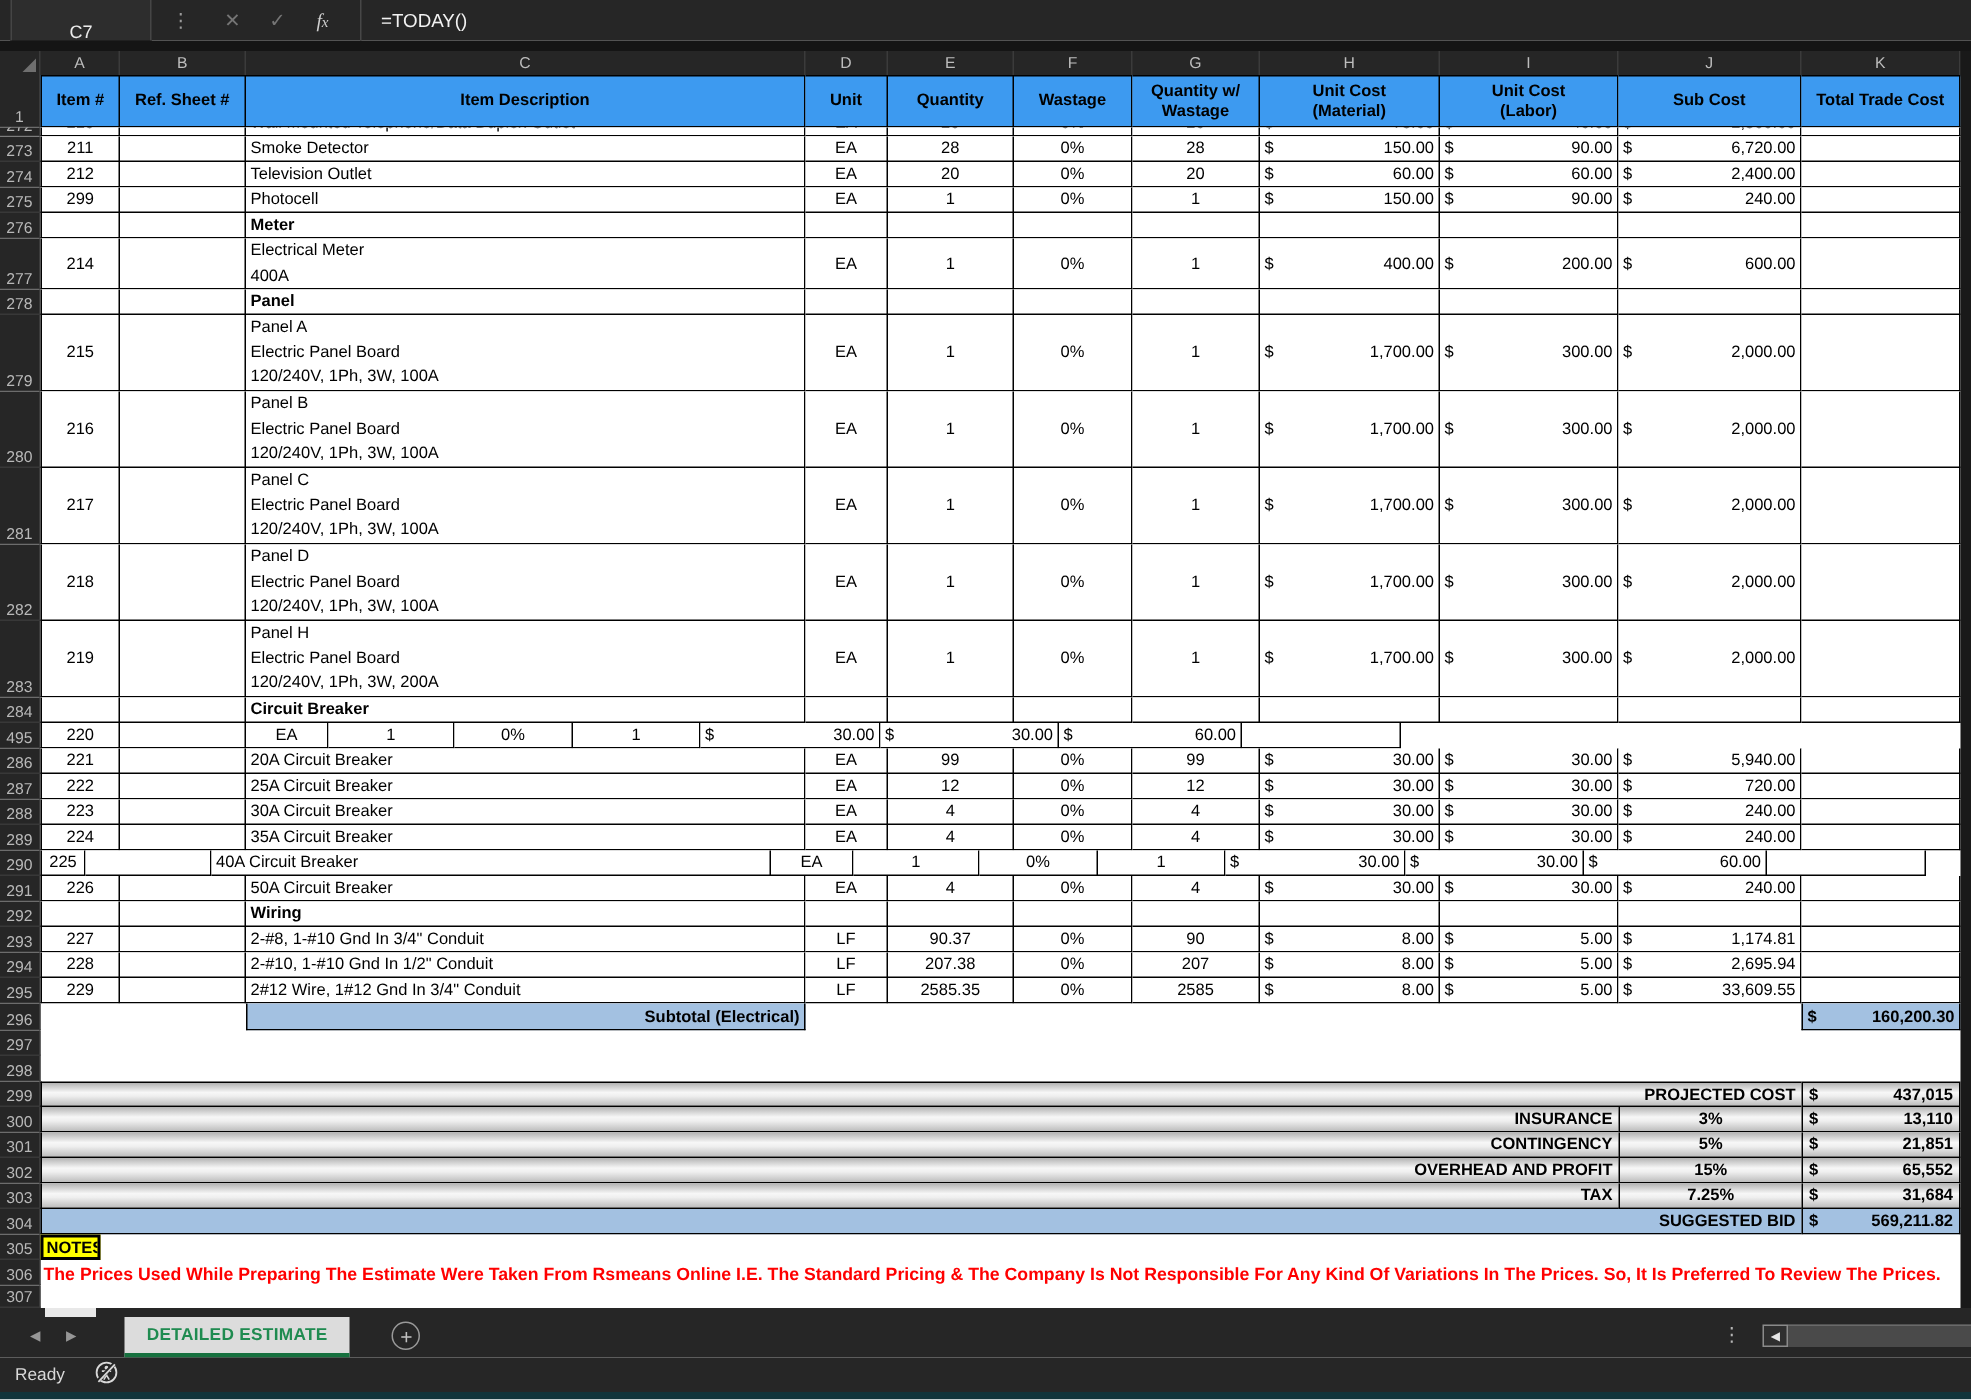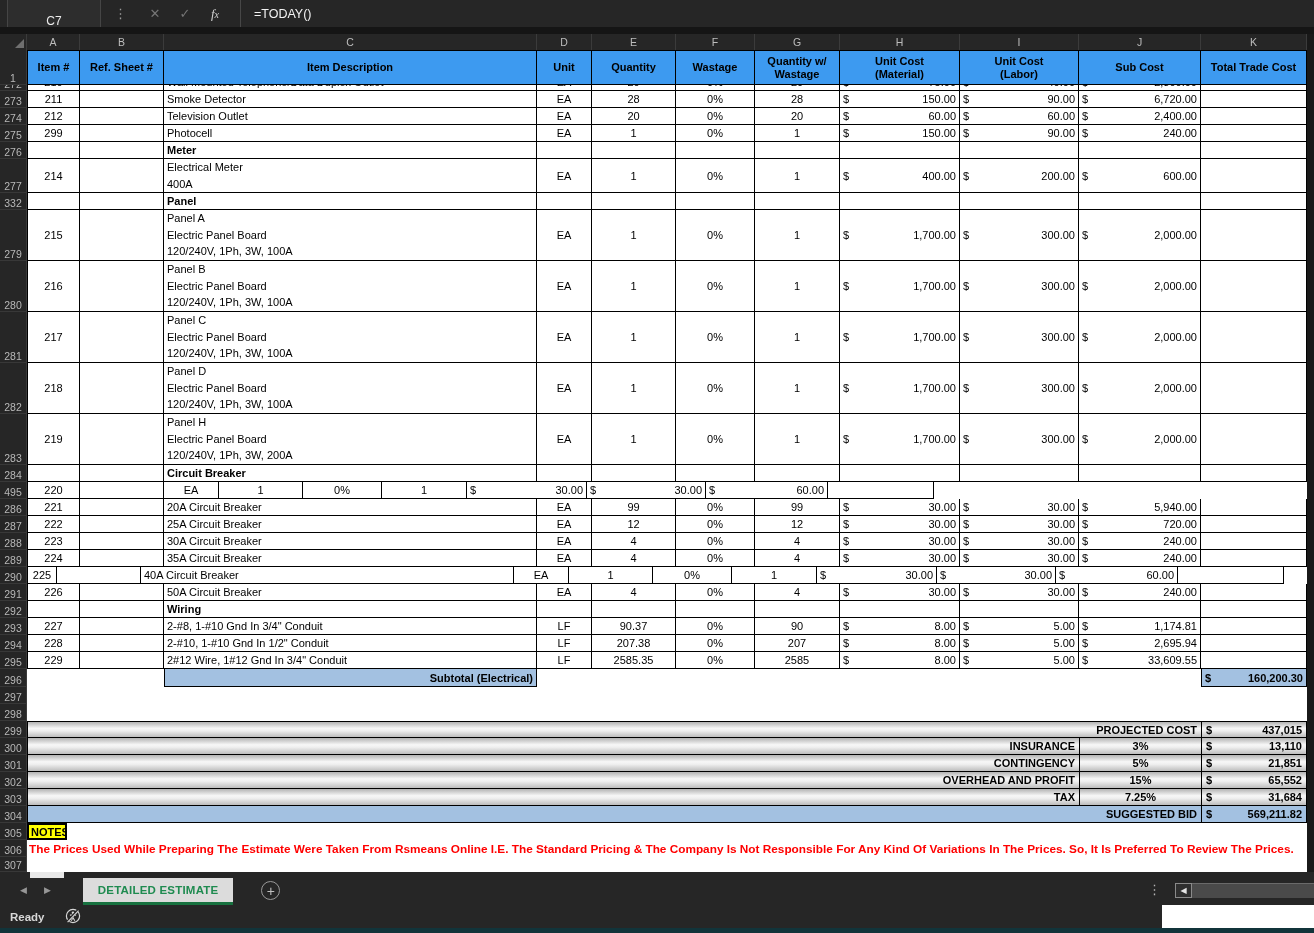--- a/index.html
+++ b/index.html
@@ -83,23 +83,23 @@
     font-size:14px; margin:0 0 5px 28px; line-height:1; }
   .tab-spacer { flex:1; }
   .tab-dots { color:#b5b5b5; font-size:13px; margin:0 0 8px 0; }
   .hscroll-btn { width:17px; height:15px; background:#2f2f2f; border:1px solid #8a8a8a;
     color:#e6e6e6; font-size:8px; display:flex; align-items:center; justify-content:center;
     margin:0 0 7px 14px; }
   .hscroll-track { width:122px; height:15px; background:#4a4a4a; border-top:1px solid #6a6a6a;
     margin:0 0 7px 0; }
 
   
-  .statusbar { position:absolute; top:905px; left:0; width:1162px; height:23px;
+  .statusbar { position:absolute; top:905px; left:0; width:1314px; height:23px;
     background:#262626; display:flex; align-items:center; gap:20px; padding-left:10px;
-    color:#d8d8d8; font-size:11.5px;font-weight:bold; }
+    color:#d8d8d8; font-size:11.5px; }
   .teal-strip { position:absolute; top:928px; left:0; width:1314px; height:5px; background:#11343a; }
 </style>
 </head>
 <body>
 
 <div id="app">
 
   <div class="formula-bar">
     <div class="name-box">
       <span>C7</span>
@@ -275,21 +275,21 @@
           <div class="dollar">$</div>
           <div class="amt">200.00</div>
         </div>
         <div class="cell money" style="width: 122px;">
           <div class="dollar">$</div>
           <div class="amt">600.00</div>
         </div>
         <div class="cell" style="width: 106px;"></div>
       </div>
       <div class="grid-row" style="height: 17px;">
-        <div class="row-head">332</div>
+        <div class="row-head">278</div>
         <div class="cell first" style="width: 53px;"></div>
         <div class="cell" style="width: 84px;"></div>
         <div class="cell sectionname" style="width: 373px;">Panel</div>
         <div class="cell" style="width: 55px;"></div>
         <div class="cell" style="width: 84px;"></div>
         <div class="cell" style="width: 79px;"></div>
         <div class="cell" style="width: 85px;"></div>
         <div class="cell" style="width: 120px;"></div>
         <div class="cell" style="width: 119px;"></div>
         <div class="cell" style="width: 122px;"></div>

